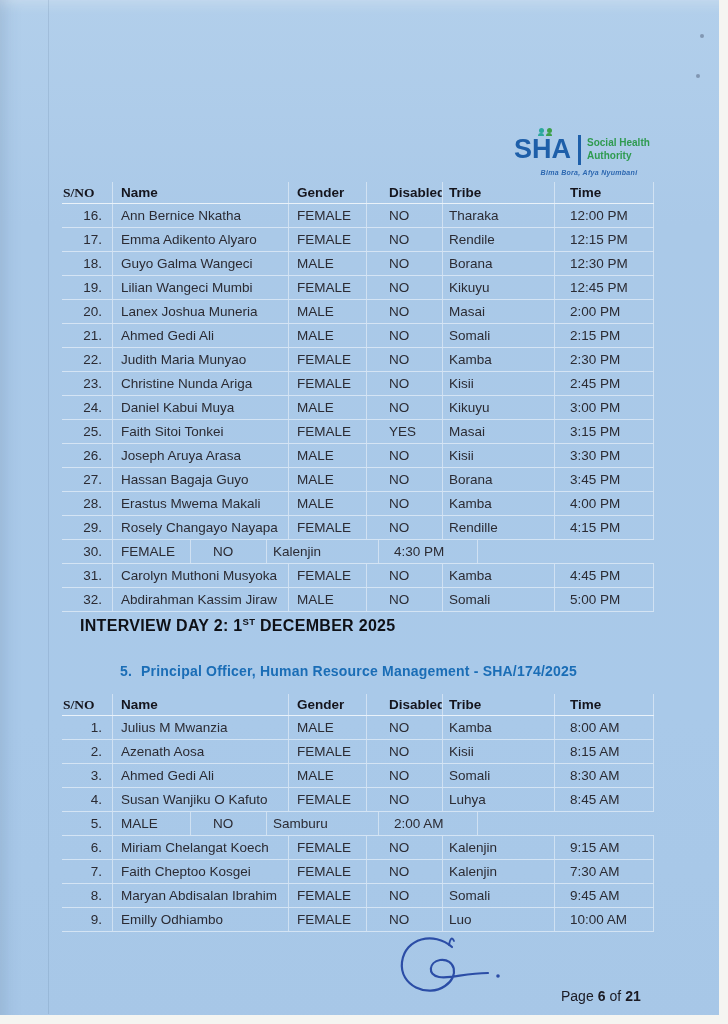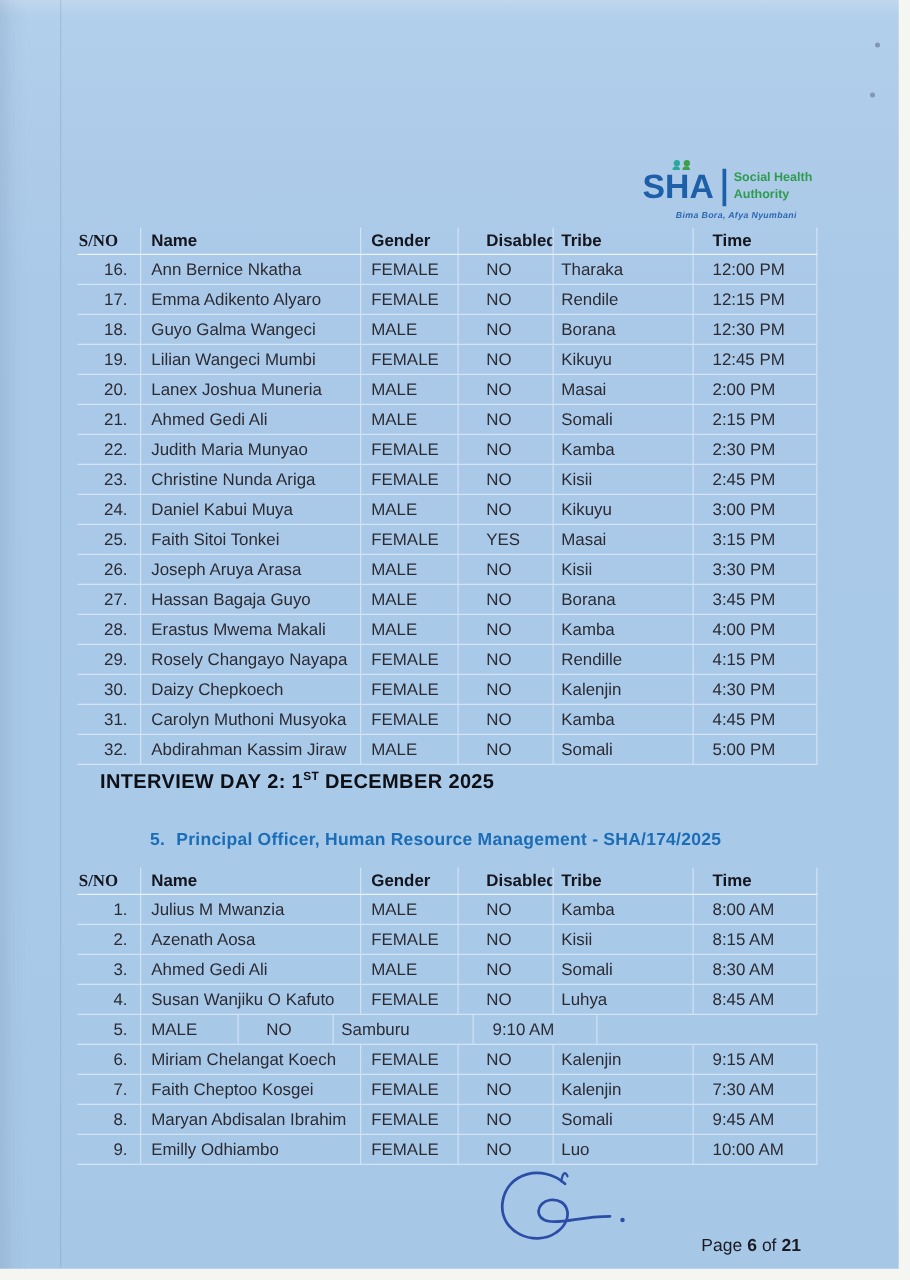--- a/index.html
+++ b/index.html
@@ -218,21 +218,20 @@
       <div class="tr">
         <div class="td c0">29.</div>
         <div class="td c1">Rosely Changayo Nayapa</div>
         <div class="td c2">FEMALE</div>
         <div class="td c3">NO</div>
         <div class="td c4">Rendille</div>
         <div class="td c5">4:15 PM</div>
       </div>
       <div class="tr">
         <div class="td c0">30.</div>
-        <div class="td c1">Daizy Chepkoech</div>
         <div class="td c2">FEMALE</div>
         <div class="td c3">NO</div>
         <div class="td c4">Kalenjin</div>
         <div class="td c5">4:30 PM</div>
       </div>
       <div class="tr">
         <div class="td c0">31.</div>
         <div class="td c1">Carolyn Muthoni Musyoka</div>
         <div class="td c2">FEMALE</div>
         <div class="td c3">NO</div>
@@ -296,21 +295,21 @@
         <div class="td c2">FEMALE</div>
         <div class="td c3">NO</div>
         <div class="td c4">Luhya</div>
         <div class="td c5">8:45 AM</div>
       </div>
       <div class="tr">
         <div class="td c0">5.</div>
         <div class="td c2">MALE</div>
         <div class="td c3">NO</div>
         <div class="td c4">Samburu</div>
-        <div class="td c5">9:10 AM</div>
+        <div class="td c5">2:00 AM</div>
       </div>
       <div class="tr">
         <div class="td c0">6.</div>
         <div class="td c1">Miriam Chelangat Koech</div>
         <div class="td c2">FEMALE</div>
         <div class="td c3">NO</div>
         <div class="td c4">Kalenjin</div>
         <div class="td c5">9:15 AM</div>
       </div>
       <div class="tr">

